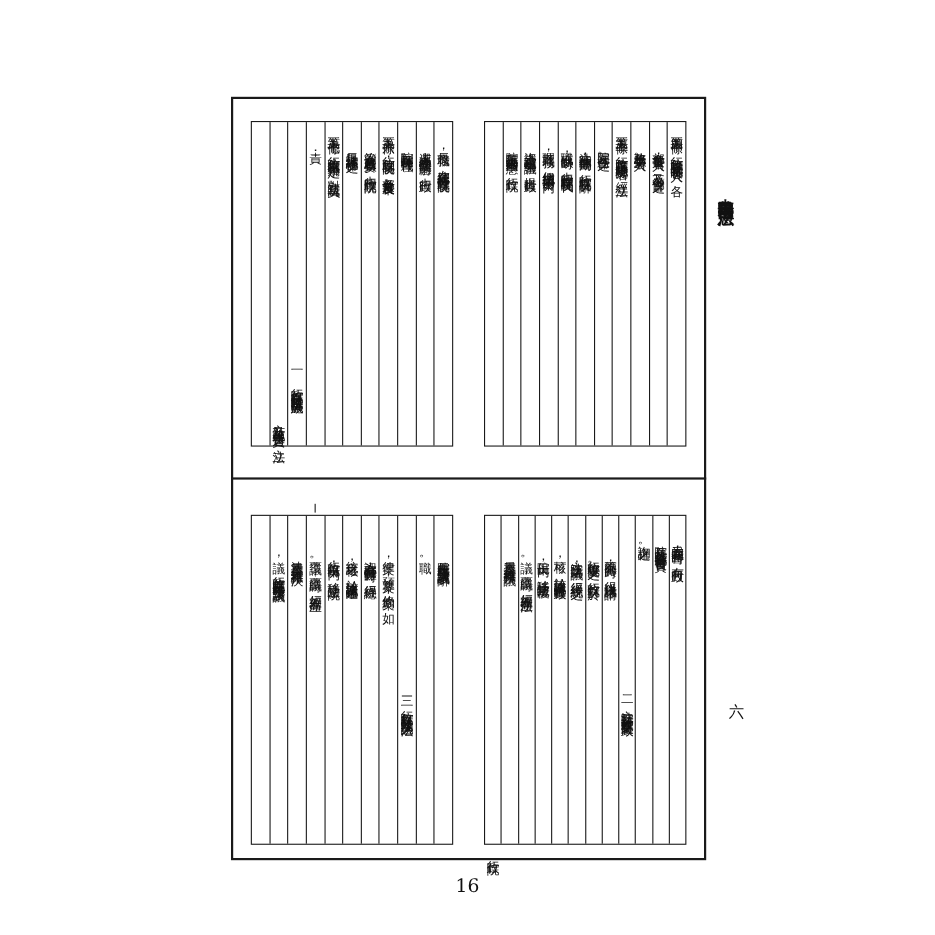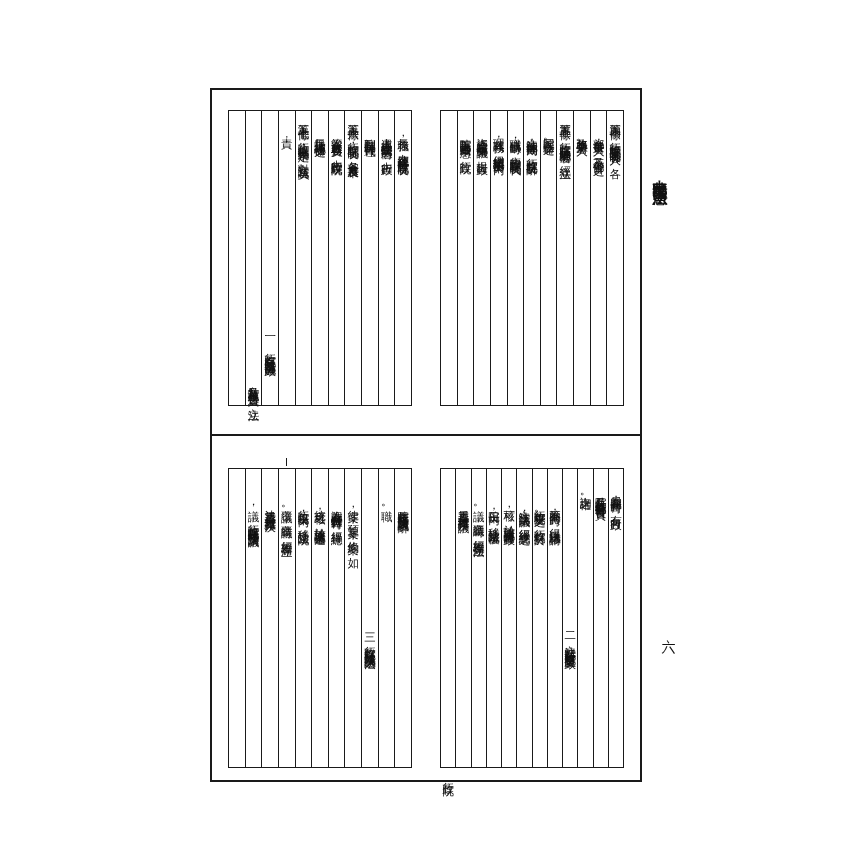--- a/index.html
+++ b/index.html
@@ -295,14 +295,15 @@
     <div class="col">
         <span class="vtext indent2">議，行政院院長應即接受該決議</span>
       </div>
     <div class="col">
         <span class="vtext"></span>
       </div>
   </div>
 
   <div class="side-title">中華民國憲法</div>
   <div class="side-folio">六</div>
+  <div class="folio">16</div>
 
 </div>
 
 </body></html>

